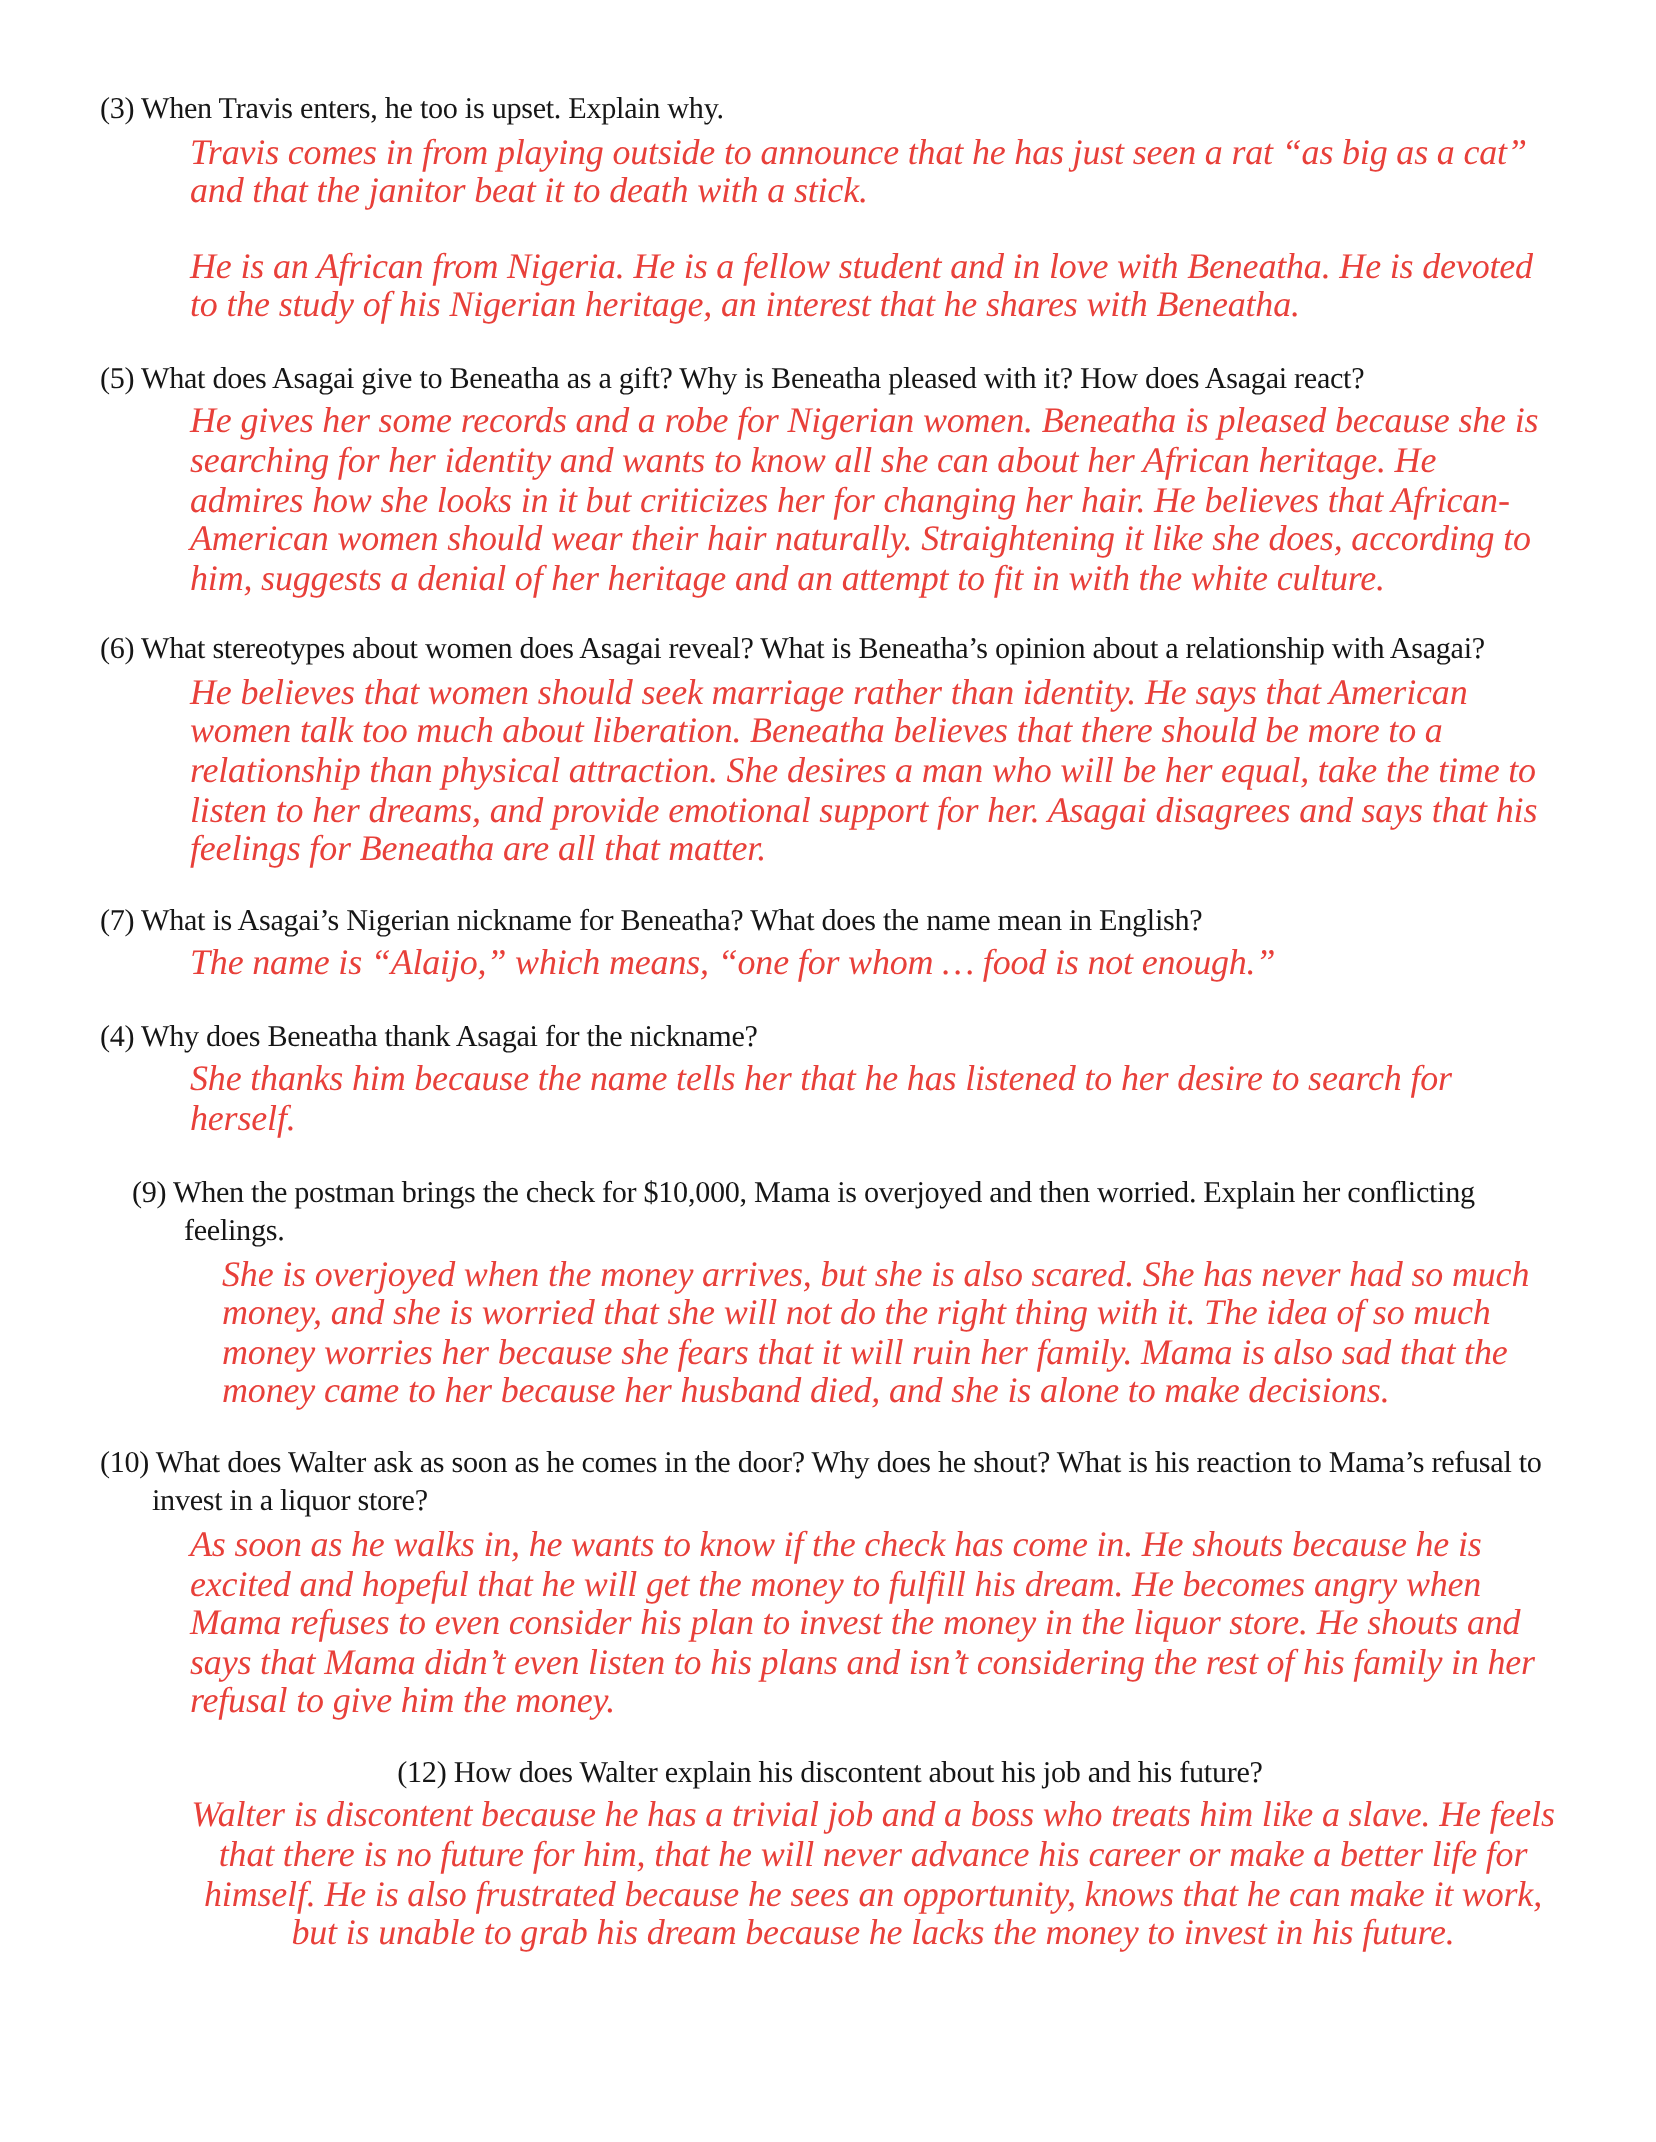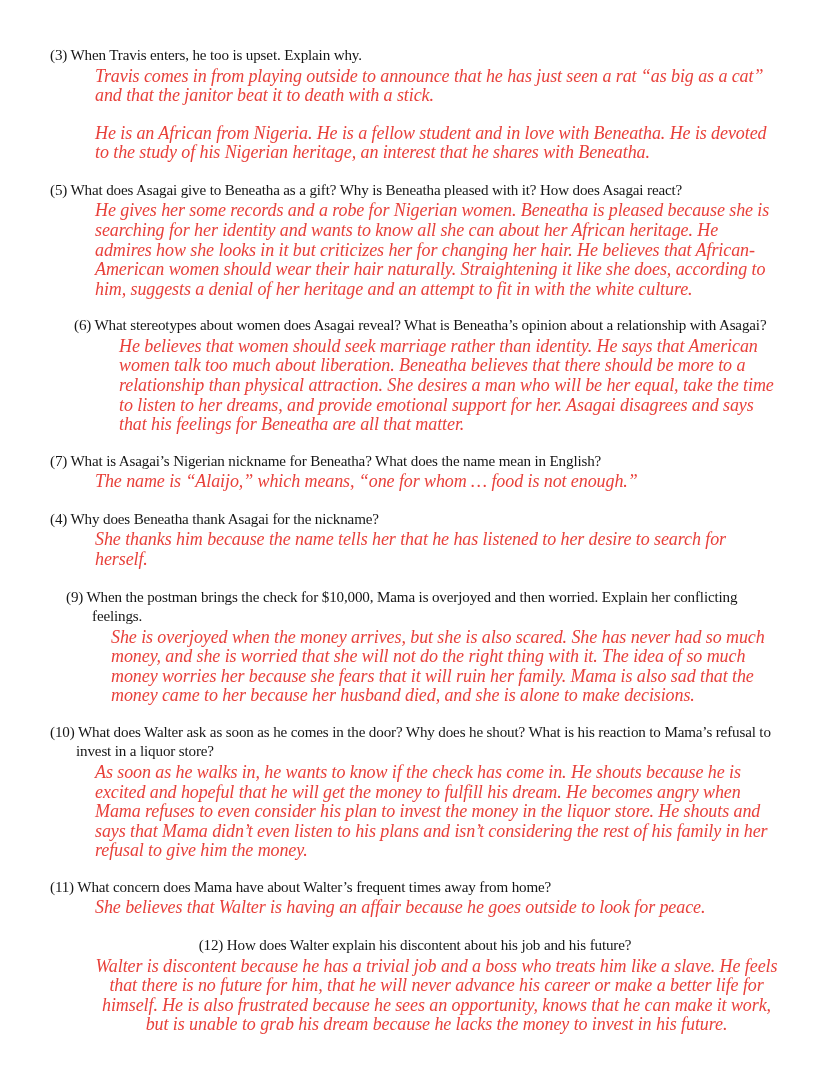--- a/index.html
+++ b/index.html
@@ -58,21 +58,21 @@
     margin: 0;
     padding-left: 45px;
     padding-right: 2px;
     letter-spacing: -0.005em;
   }
 
   
   .qa-block.b3  { margin-bottom: 18px; }
   .qa-block.b4  { margin-bottom: 18px; }
   .qa-block.b5  { margin-bottom: 17px; }
-  .qa-block.b6  { margin-bottom: 17px; margin-left: 24px; }
+  .qa-block.b6  { margin-bottom: 17px; }
   .qa-block.b7  { margin-bottom: 18px; }
   .qa-block.b8  { margin-bottom: 18px; }
   .qa-block.b9  { margin-bottom: 17px; margin-left: 16px; }
   .qa-block.b10 { margin-bottom: 17px; }
   .qa-block.b11 { margin-bottom: 18px; }
   .qa-block.b12 { margin-bottom: 0; text-align: center; }
 </style>
 </head>
 <body>
 
@@ -111,24 +111,20 @@
     <div class="qa-block b9">
       <p class="question">(9) When the postman brings the check for $10,000, Mama is overjoyed and then worried. Explain her conflicting feelings.</p>
       <p class="answer">She is overjoyed when the money arrives, but she is also scared. She has never had so much money, and she is worried that she will not do the right thing with it. The idea of so much money worries her because she fears that it will ruin her family. Mama is also sad that the money came to her because her husband died, and she is alone to make decisions.</p>
     </div>
 
     <div class="qa-block b10">
       <p class="question">(10) What does Walter ask as soon as he comes in the door? Why does he shout? What is his reaction to Mama’s refusal to invest in a liquor store?</p>
       <p class="answer">As soon as he walks in, he wants to know if the check has come in. He shouts because he is excited and hopeful that he will get the money to fulfill his dream. He becomes angry when Mama refuses to even consider his plan to invest the money in the liquor store. He shouts and says that Mama didn’t even listen to his plans and isn’t considering the rest of his family in her refusal to give him the money.</p>
     </div>
 
-    <div class="qa-block b11">
-      <p class="question">(11) What concern does Mama have about Walter’s frequent times away from home?</p>
-      <p class="answer">She believes that Walter is having an affair because he goes outside to look for peace.</p>
-    </div>
 
     <div class="qa-block b12">
       <p class="question">(12) How does Walter explain his discontent about his job and his future?</p>
       <p class="answer">Walter is discontent because he has a trivial job and a boss who treats him like a slave. He feels that there is no future for him, that he will never advance his career or make a better life for himself. He is also frustrated because he sees an opportunity, knows that he can make it work, but is unable to grab his dream because he lacks the money to invest in his future.</p>
     </div>
 
   </div>
 </div>
 
 </body></html>

